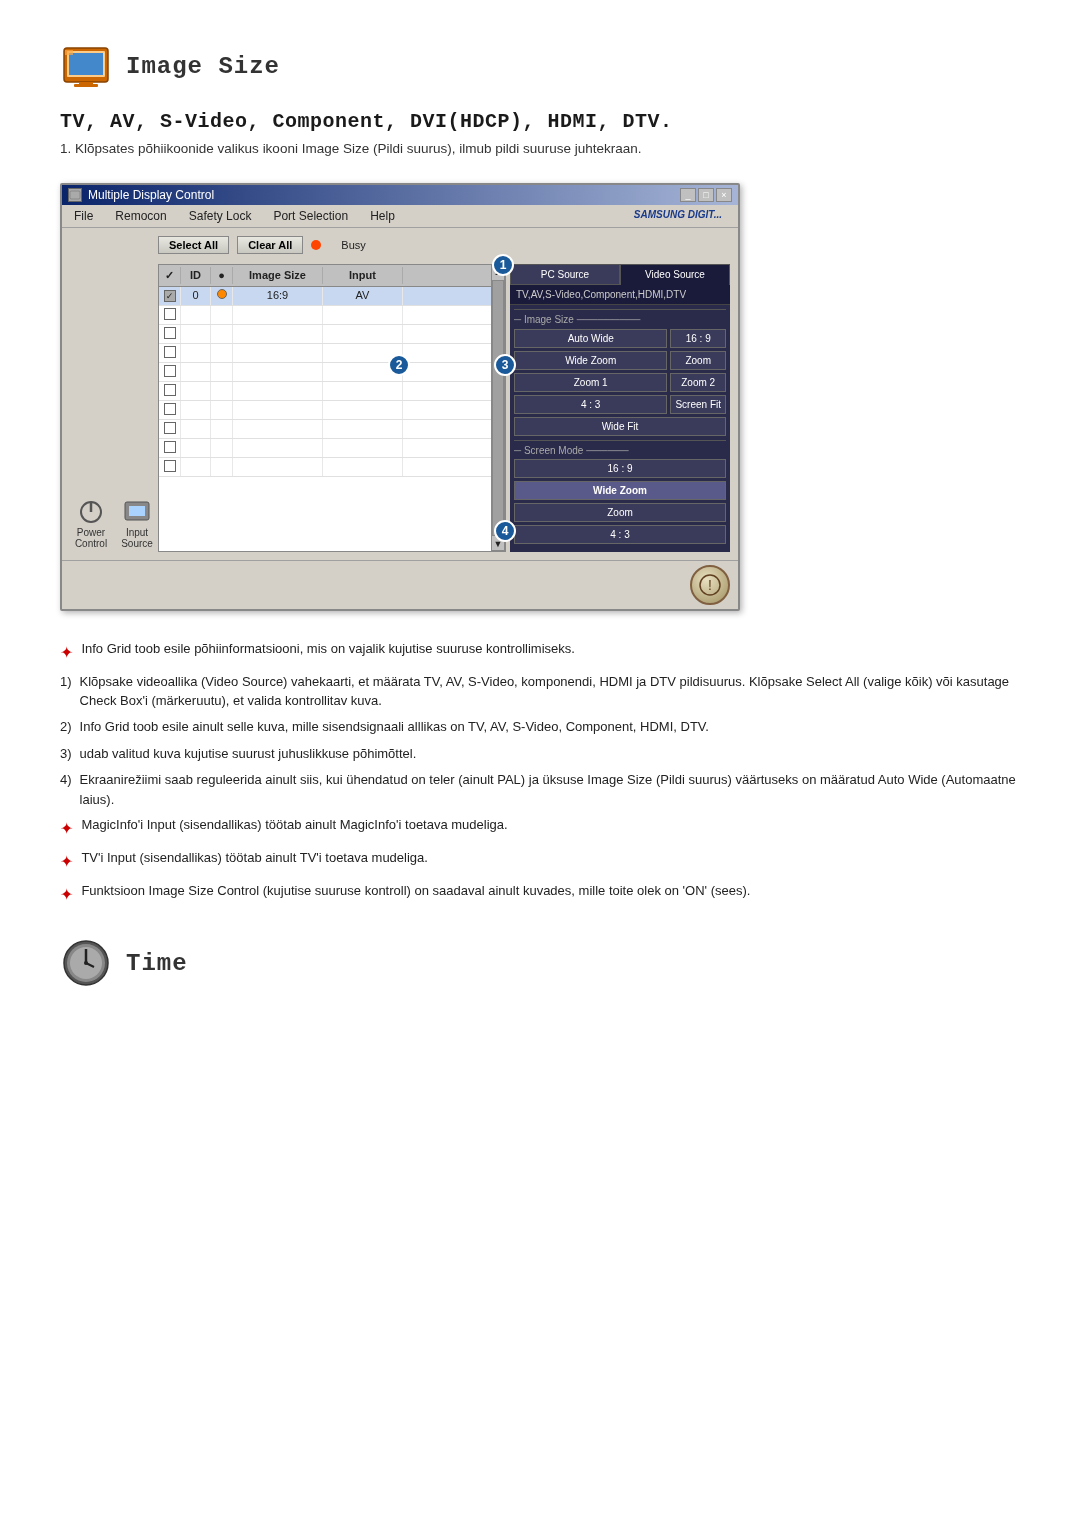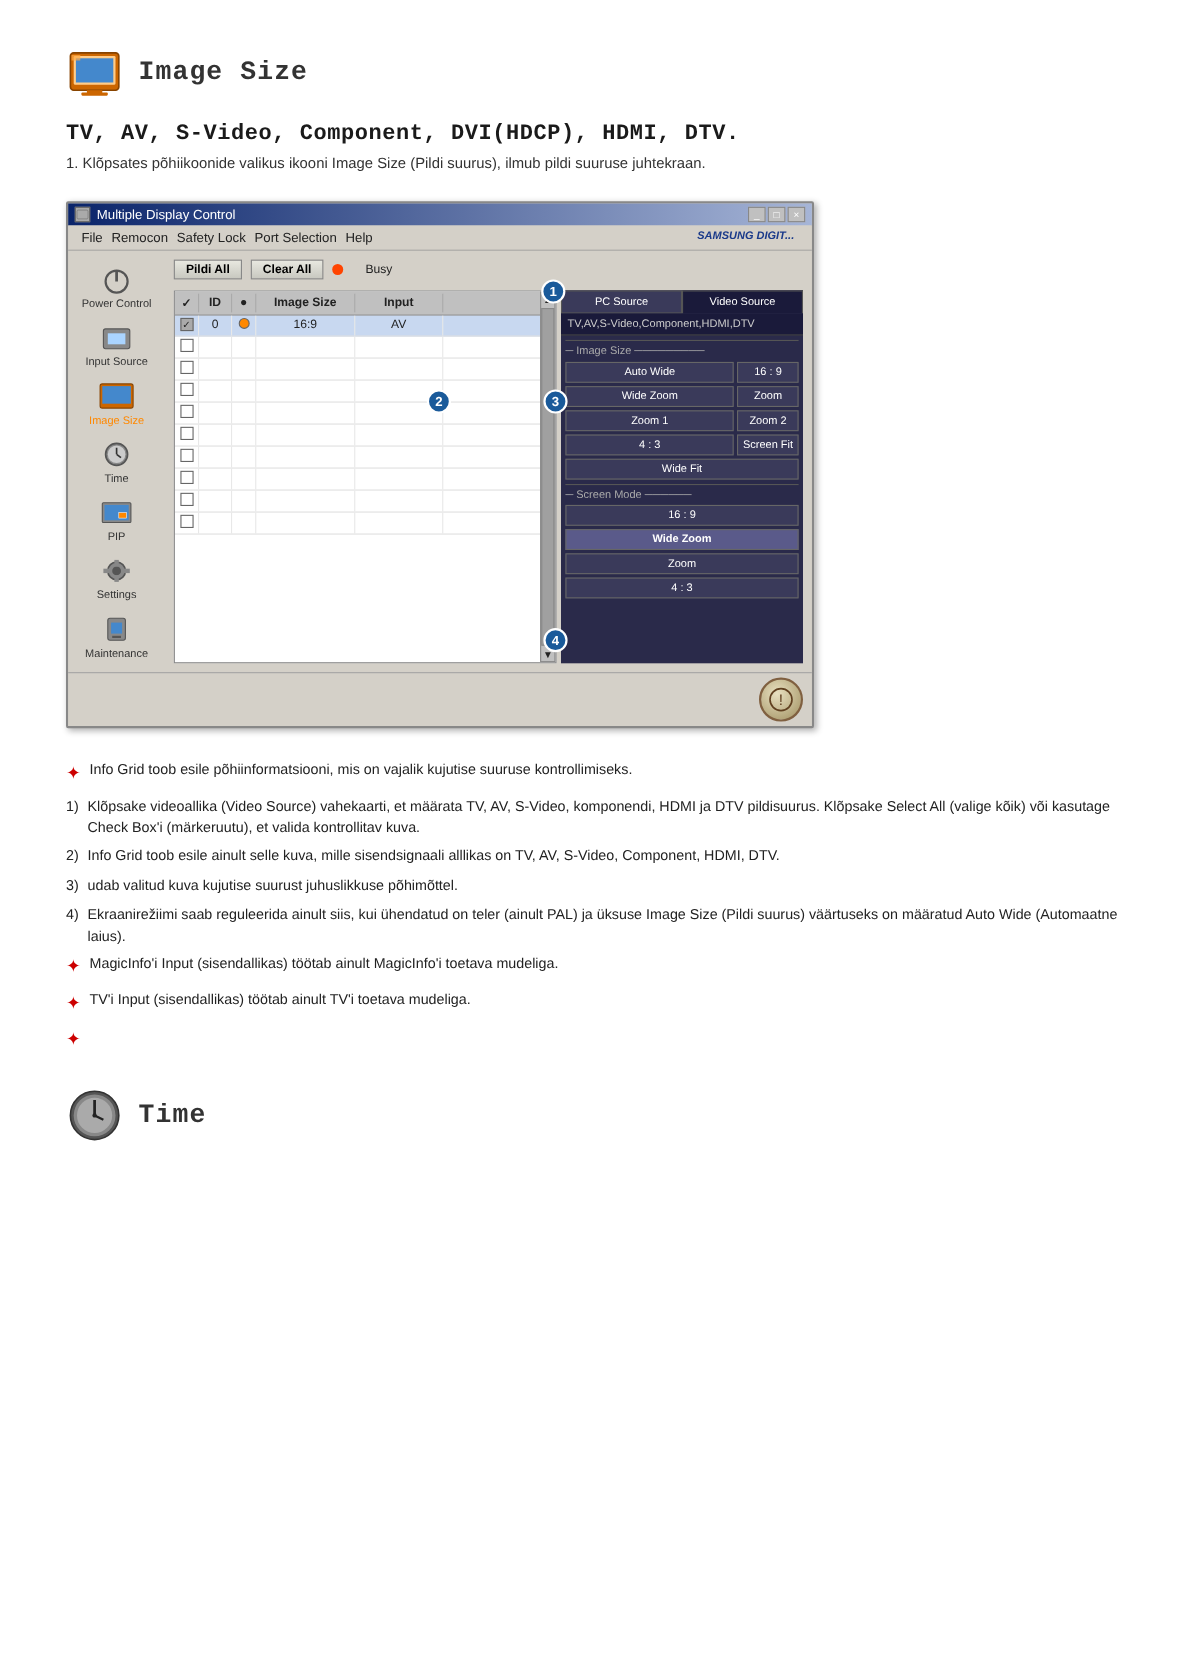--- a/index.html
+++ b/index.html
@@ -91,20 +91,21 @@
       font-size: 9px;
       display: flex; align-items: center; justify-content: center;
       cursor: pointer;
     }
 
     .window-menu {
       background: #d4d0c8;
       padding: 2px 8px;
       font-size: 12px;
       display: flex;
+      gap: 14px;
       border-bottom: 1px solid #a0a0a0;
     }
     .menu-item {
       cursor: pointer;
       padding: 2px 4px;
     }
 
     .samsung-brand {
       font-size: 10px;
       color: #1a3a8a;
@@ -119,22 +120,22 @@
       background: #d4d0c8;
       padding: 8px;
       gap: 8px;
       position: relative;
     }
 
     
     .sidebar {
       width: 80px;
       display: flex;
-      flex-direction: column;
-      align-items: flex-start;
+      flex-direction: row;
+      align-items: flex-end;
       gap: 4px;
     }
     .sidebar-btn {
       display: flex;
       flex-direction: column;
       align-items: center;
       gap: 2px;
       cursor: pointer;
       padding: 3px;
       width: 72px;
@@ -516,21 +517,21 @@
               <rect x="12" y="20" width="8" height="2" fill="#555"></rect>
             </svg>
         </div>
         <span class="sidebar-label">Maintenance</span>
       </div>
     </div>
 
     <div class="main-area">
 
       <div class="toolbar">
-        <button class="toolbar-btn">Pildi All</button>
+        <button class="toolbar-btn">Select All</button>
         <button class="toolbar-btn">Clear All</button>
         <div class="busy-indicator">
           <div class="busy-dot"></div>
           <span>Busy</span>
         </div>
       </div>
 
       <div style="display:flex; gap:4px; flex:1; position:relative">
 
         <div style="display:flex; flex:1; border:1px solid #888; background:#fff;">
@@ -710,20 +711,21 @@
     <span class="note-text">MagicInfo'i Input (sisendallikas) töötab ainult MagicInfo'i toetava mudeliga.</span>
   </div>
 
   <div class="note-bullet">
     <span class="star-bullet">✦</span>
     <span class="note-text">TV'i Input (sisendallikas) töötab ainult TV'i toetava mudeliga.</span>
   </div>
 
   <div class="note-bullet">
     <span class="star-bullet">✦</span>
+    <span class="note-text">Funktsioon Image Size Control (kujutise suuruse kontroll) on saadaval ainult kuvades, mille toite olek on 'ON' (sees).</span>
   </div>
 </div>
 
 <div class="bottom-section">
   <div class="section-header">
     <div class="section-icon">
       <svg width="52" height="52" viewBox="0 0 52 52">
         <circle cx="26" cy="26" r="22" fill="#555" stroke="#333" stroke-width="1.5"></circle>
         <circle cx="26" cy="26" r="19" fill="#888"></circle>
         <circle cx="26" cy="26" r="16" fill="#aaa"></circle>

